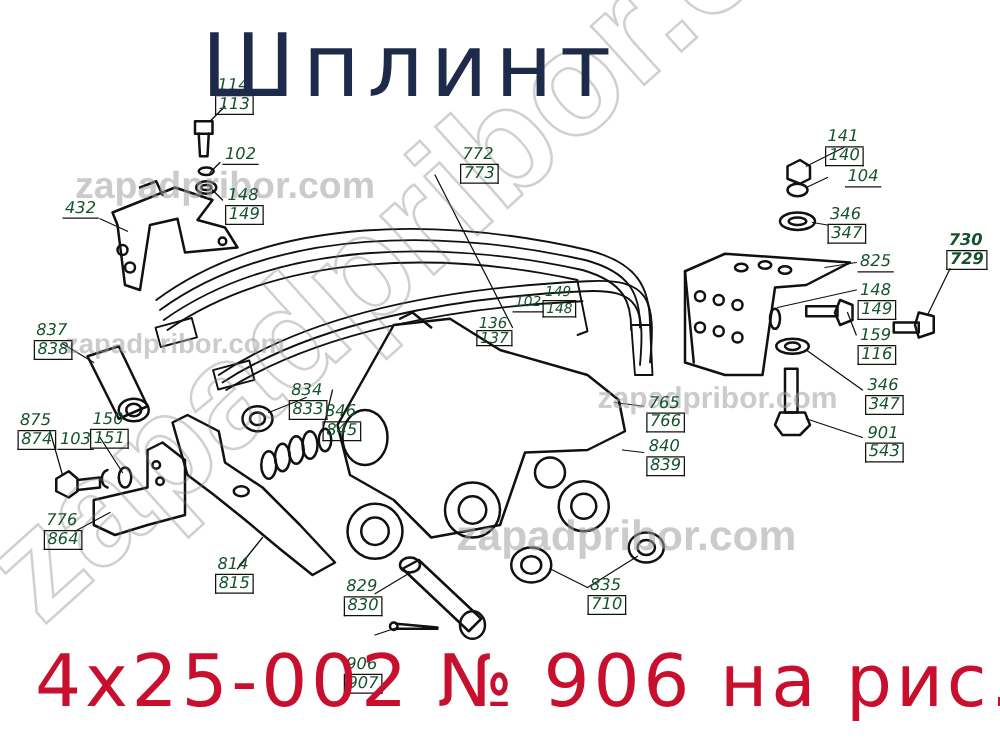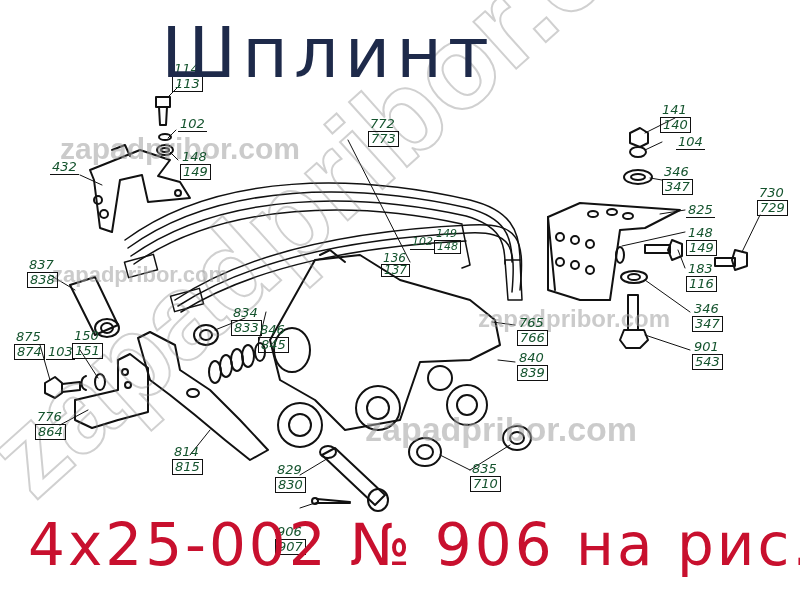--- a/index.html
+++ b/index.html
@@ -224,33 +224,33 @@
       <span class="top">141</span>
       <span class="bot">140</span>
     </div>
   <div class="lbl single" style="left:664px; top:135px;margin-left:12px;">
       <span>104</span>
     </div>
   <div class="lbl" style="left:662px; top:165px;">
       <span class="top">346</span>
       <span class="bot">347</span>
     </div>
-  <div class="lbl" style="left:757px; top:186px;">
+  <div class="lbl" style="left:757px; top:186px;font-weight:bold;">
       <span class="top">730</span>
       <span class="bot">729</span>
     </div>
   <div class="lbl single" style="left:686px; top:203px;">
       <span>825</span>
     </div>
   <div class="lbl" style="left:686px; top:226px;">
       <span class="top">148</span>
       <span class="bot">149</span>
     </div>
   <div class="lbl" style="left:686px; top:262px;">
-      <span class="top">183</span>
+      <span class="top">159</span>
       <span class="bot">116</span>
     </div>
   <div class="lbl" style="left:692px; top:302px;">
       <span class="top">346</span>
       <span class="bot">347</span>
     </div>
   <div class="lbl" style="left:692px; top:340px;">
       <span class="top">901</span>
       <span class="bot">543</span>
     </div>

